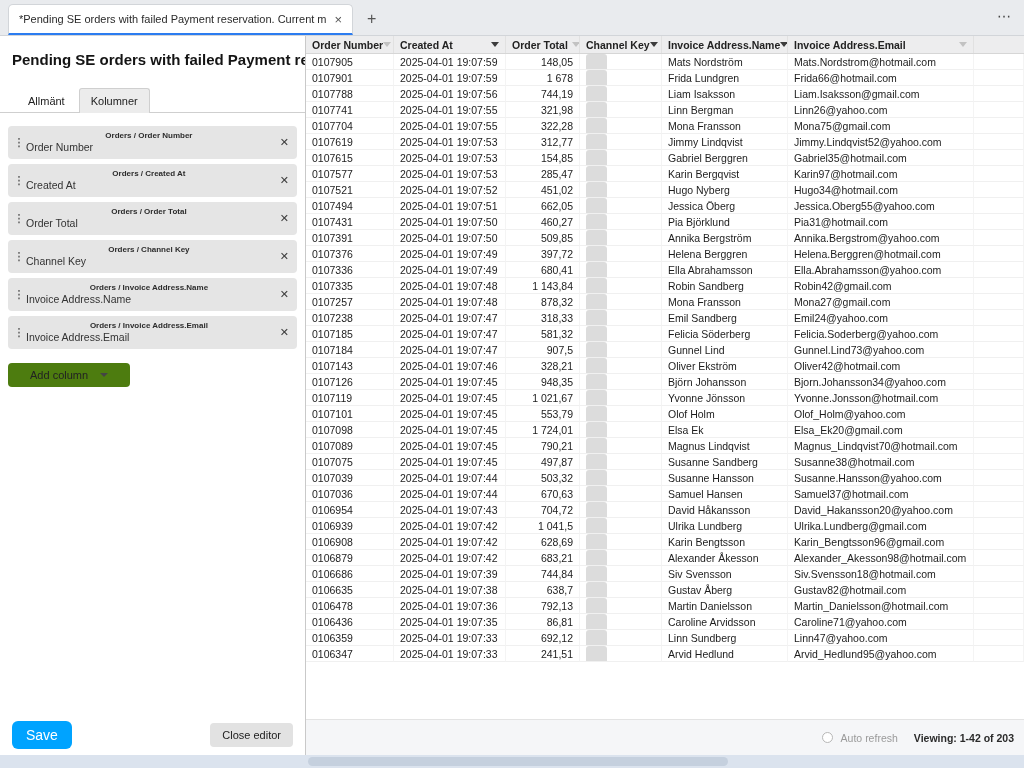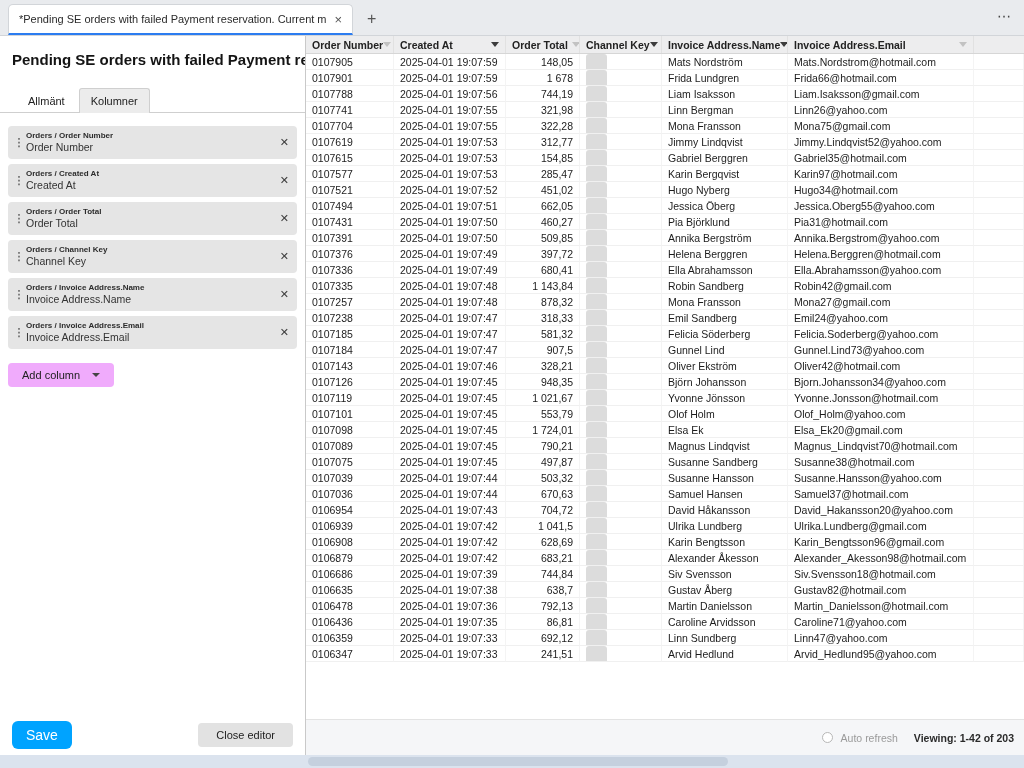--- a/index.html
+++ b/index.html
@@ -24,33 +24,33 @@
     padding: 15px 12px 20px 12px; white-space: nowrap; overflow: hidden; }
   .panel-tabs { display: flex; gap: 2px; padding: 0 16px; border-bottom: 1px solid #cfcfcf; }
   .panel-tab { font-size: 11px; color: #222; padding: 6px 11px; border: 1px solid transparent;
     border-bottom: none; border-radius: 3px 3px 0 0; margin-bottom: -1px; cursor: pointer; }
   .panel-tab.active { background: #ececec; border-color: #cfcfcf; }
   .col-list { padding: 13px 8px 0 8px; }
   .col-item { background: #e5e5e5; border-radius: 4px; height: 33px; margin-bottom: 5px;
     display: flex; align-items: center; padding: 0 8px 0 4px; }
   .drag { font-size: 11px; font-weight: bold; color: #6b6b6b; width: 14px; text-align: center; cursor: grab; }
   .col-text { display: flex; flex-direction: column; line-height: 1.25; overflow: hidden; flex: 1; }
-  .col-src { font-size: 8px; font-weight: bold; color: #2c2c2c; white-space: nowrap; }
+  .col-src { font-size: 8px; font-weight: bold; color: #2c2c2c; white-space: nowrap; text-align: center; }
   .col-name { font-size: 10.5px; color: #333; white-space: nowrap; }
   .col-x { font-size: 11px; color: #3c3c3c; margin-left: 8px; cursor: pointer; }
-  .add-col { display: inline-flex; align-items: center; gap: 12px; background: #f0abfc; border-radius: 4px;
-    margin: 9px 0 0 8px; padding: 6px 14px; font-size: 11px; color: #222; cursor: pointer; }
+  .add-col { display: inline-flex; align-items: center; gap: 12px; background: #4d7c0f; border-radius: 4px;
+    margin: 9px 0 0 8px; padding: 6px 22px; font-size: 11px; color: #222; cursor: pointer; }
   .caret { width: 0; height: 0; border-left: 4px solid transparent; border-right: 4px solid transparent;
     border-top: 4px solid #444; }
   .editor-footer { position: absolute; bottom: 6px; left: 12px; right: 12px;
     display: flex; justify-content: space-between; align-items: center; }
   .save { background: #00a3ff; color: #fff; border: none; border-radius: 6px;
     padding: 6px 14px; font-size: 14px; font-family: inherit; cursor: pointer; }
   .close-editor { background: #e2e2e2; color: #222; border: none; border-radius: 4px;
-    padding: 6px 18px; font-size: 11px; font-family: inherit; cursor: pointer; }
+    padding: 6px 12px; font-size: 11px; font-family: inherit; cursor: pointer; }
 
   
   .table { position: absolute; top: 36px; left: 306px; right: 0; bottom: 13px; background: #fff; overflow: hidden; }
   .grid-row { display: grid; grid-template-columns: 88px 112px 74px 82px 126px 186px 1fr; }
   .thead { height: 18px; background: #ededee; border-bottom: 1px solid #d6d6d6; }
   .th { display: flex; align-items: center; padding: 0 6px; font-size: 10.5px; font-weight: bold;
     color: #222; white-space: nowrap; overflow: hidden; border-right: 1px solid #e1e1e1; cursor: pointer; }
   .funnel { margin-left: auto; width: 0; height: 0; border-left: 4px solid transparent;
     border-right: 4px solid transparent; border-top: 5px solid #c2c2c2; flex: none; cursor: pointer; }
   .funnel.filtered { border-top-color: #3c3c3c; }

